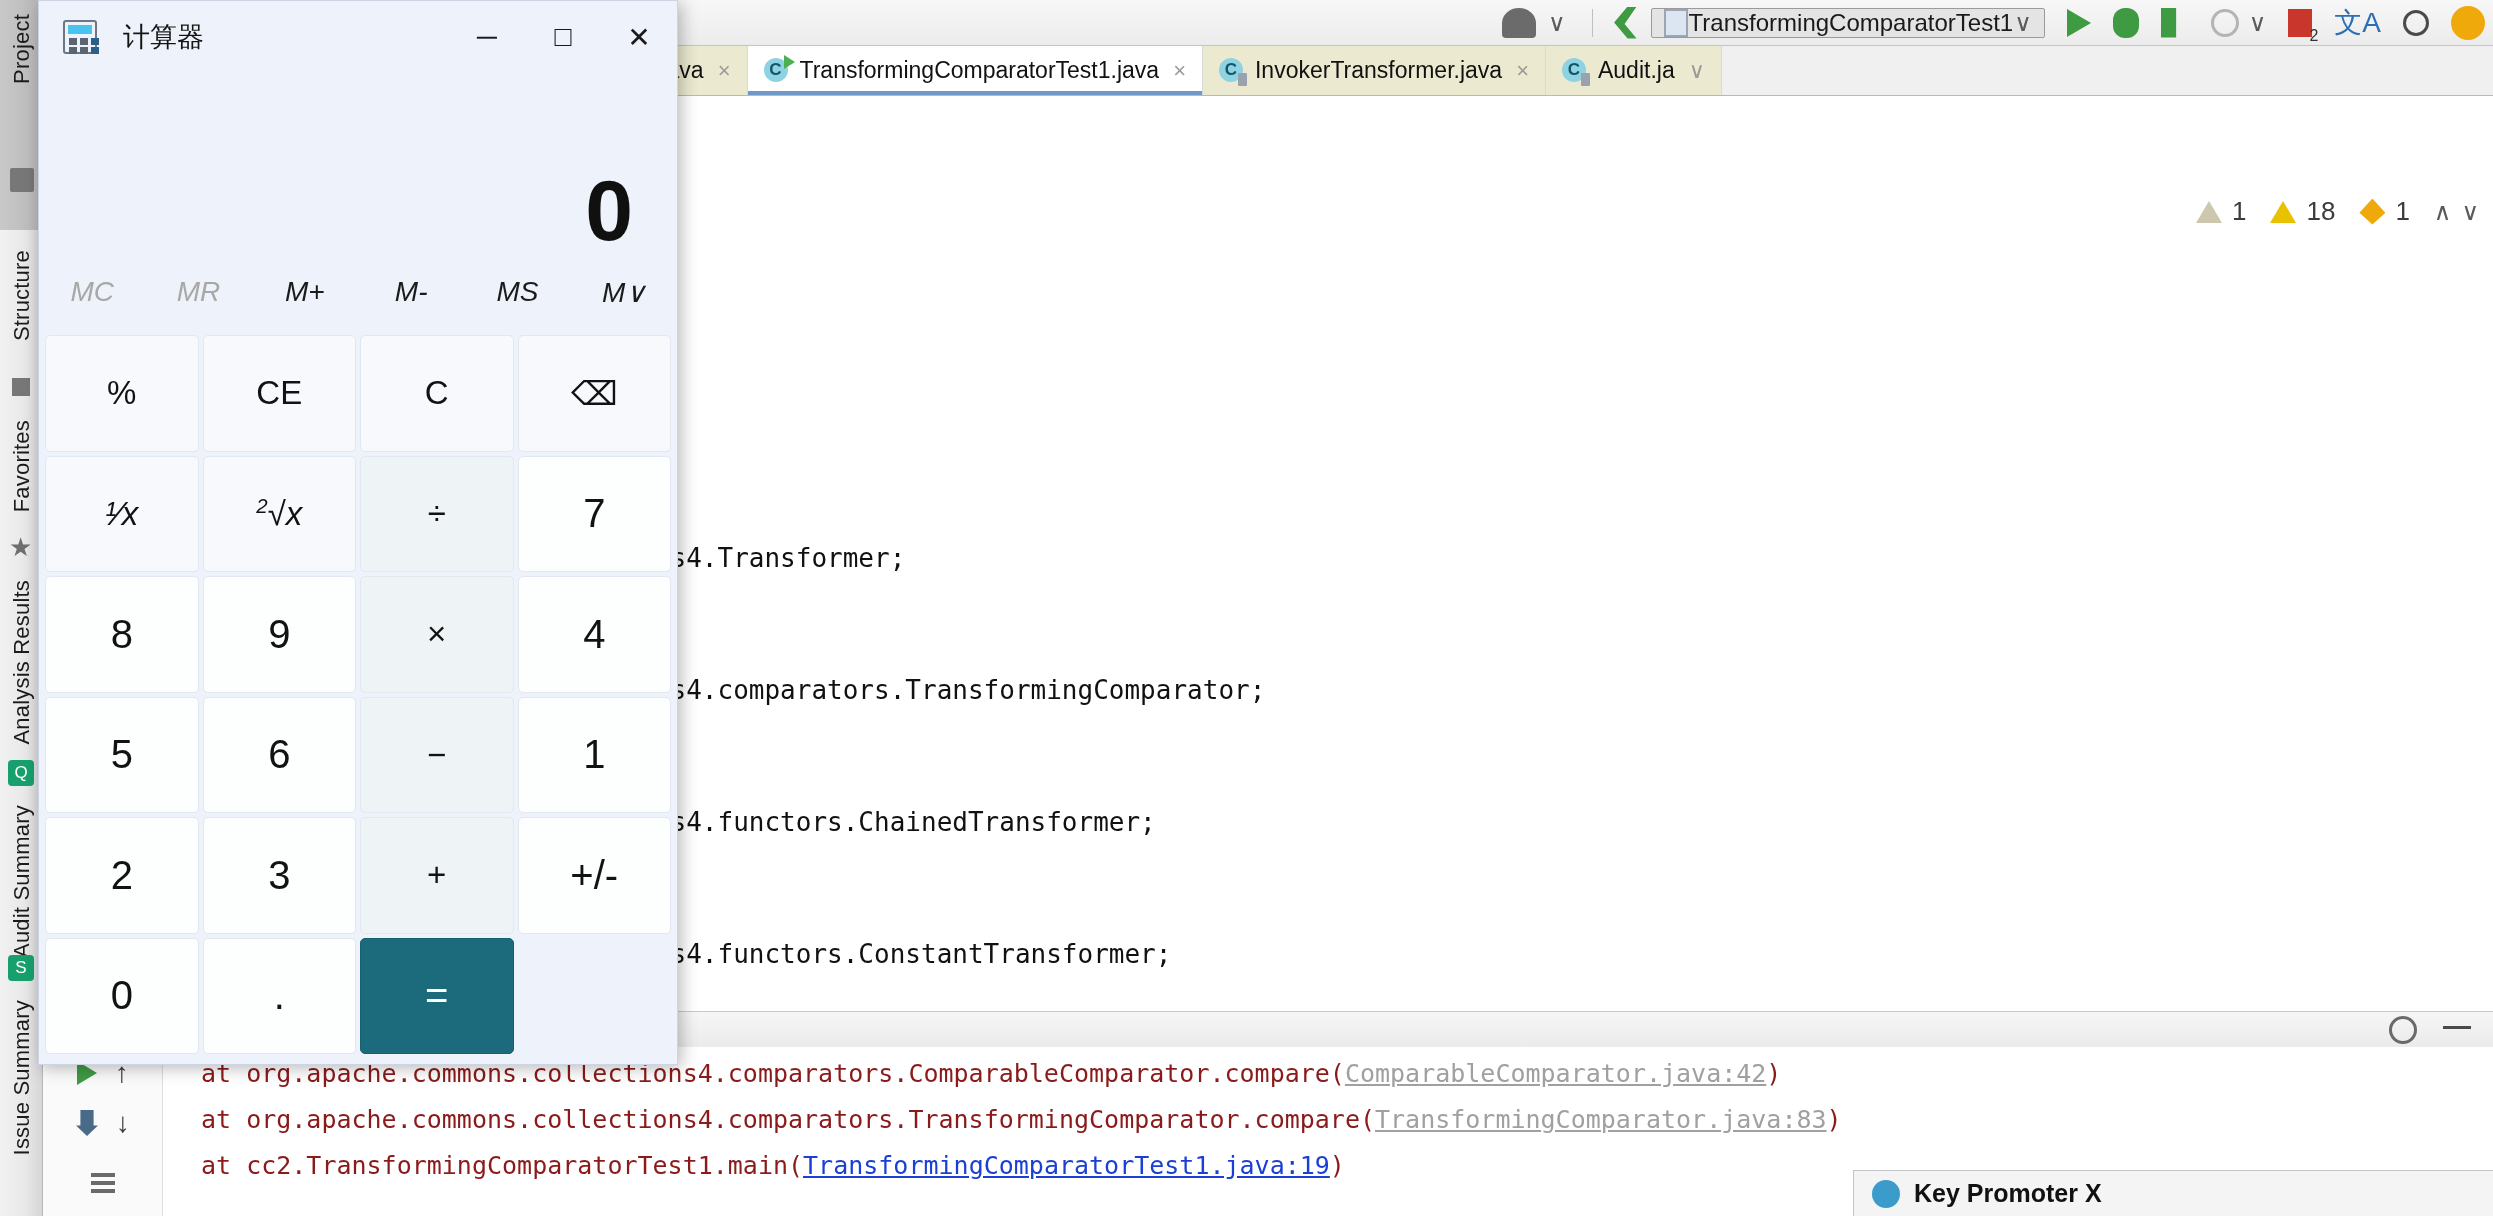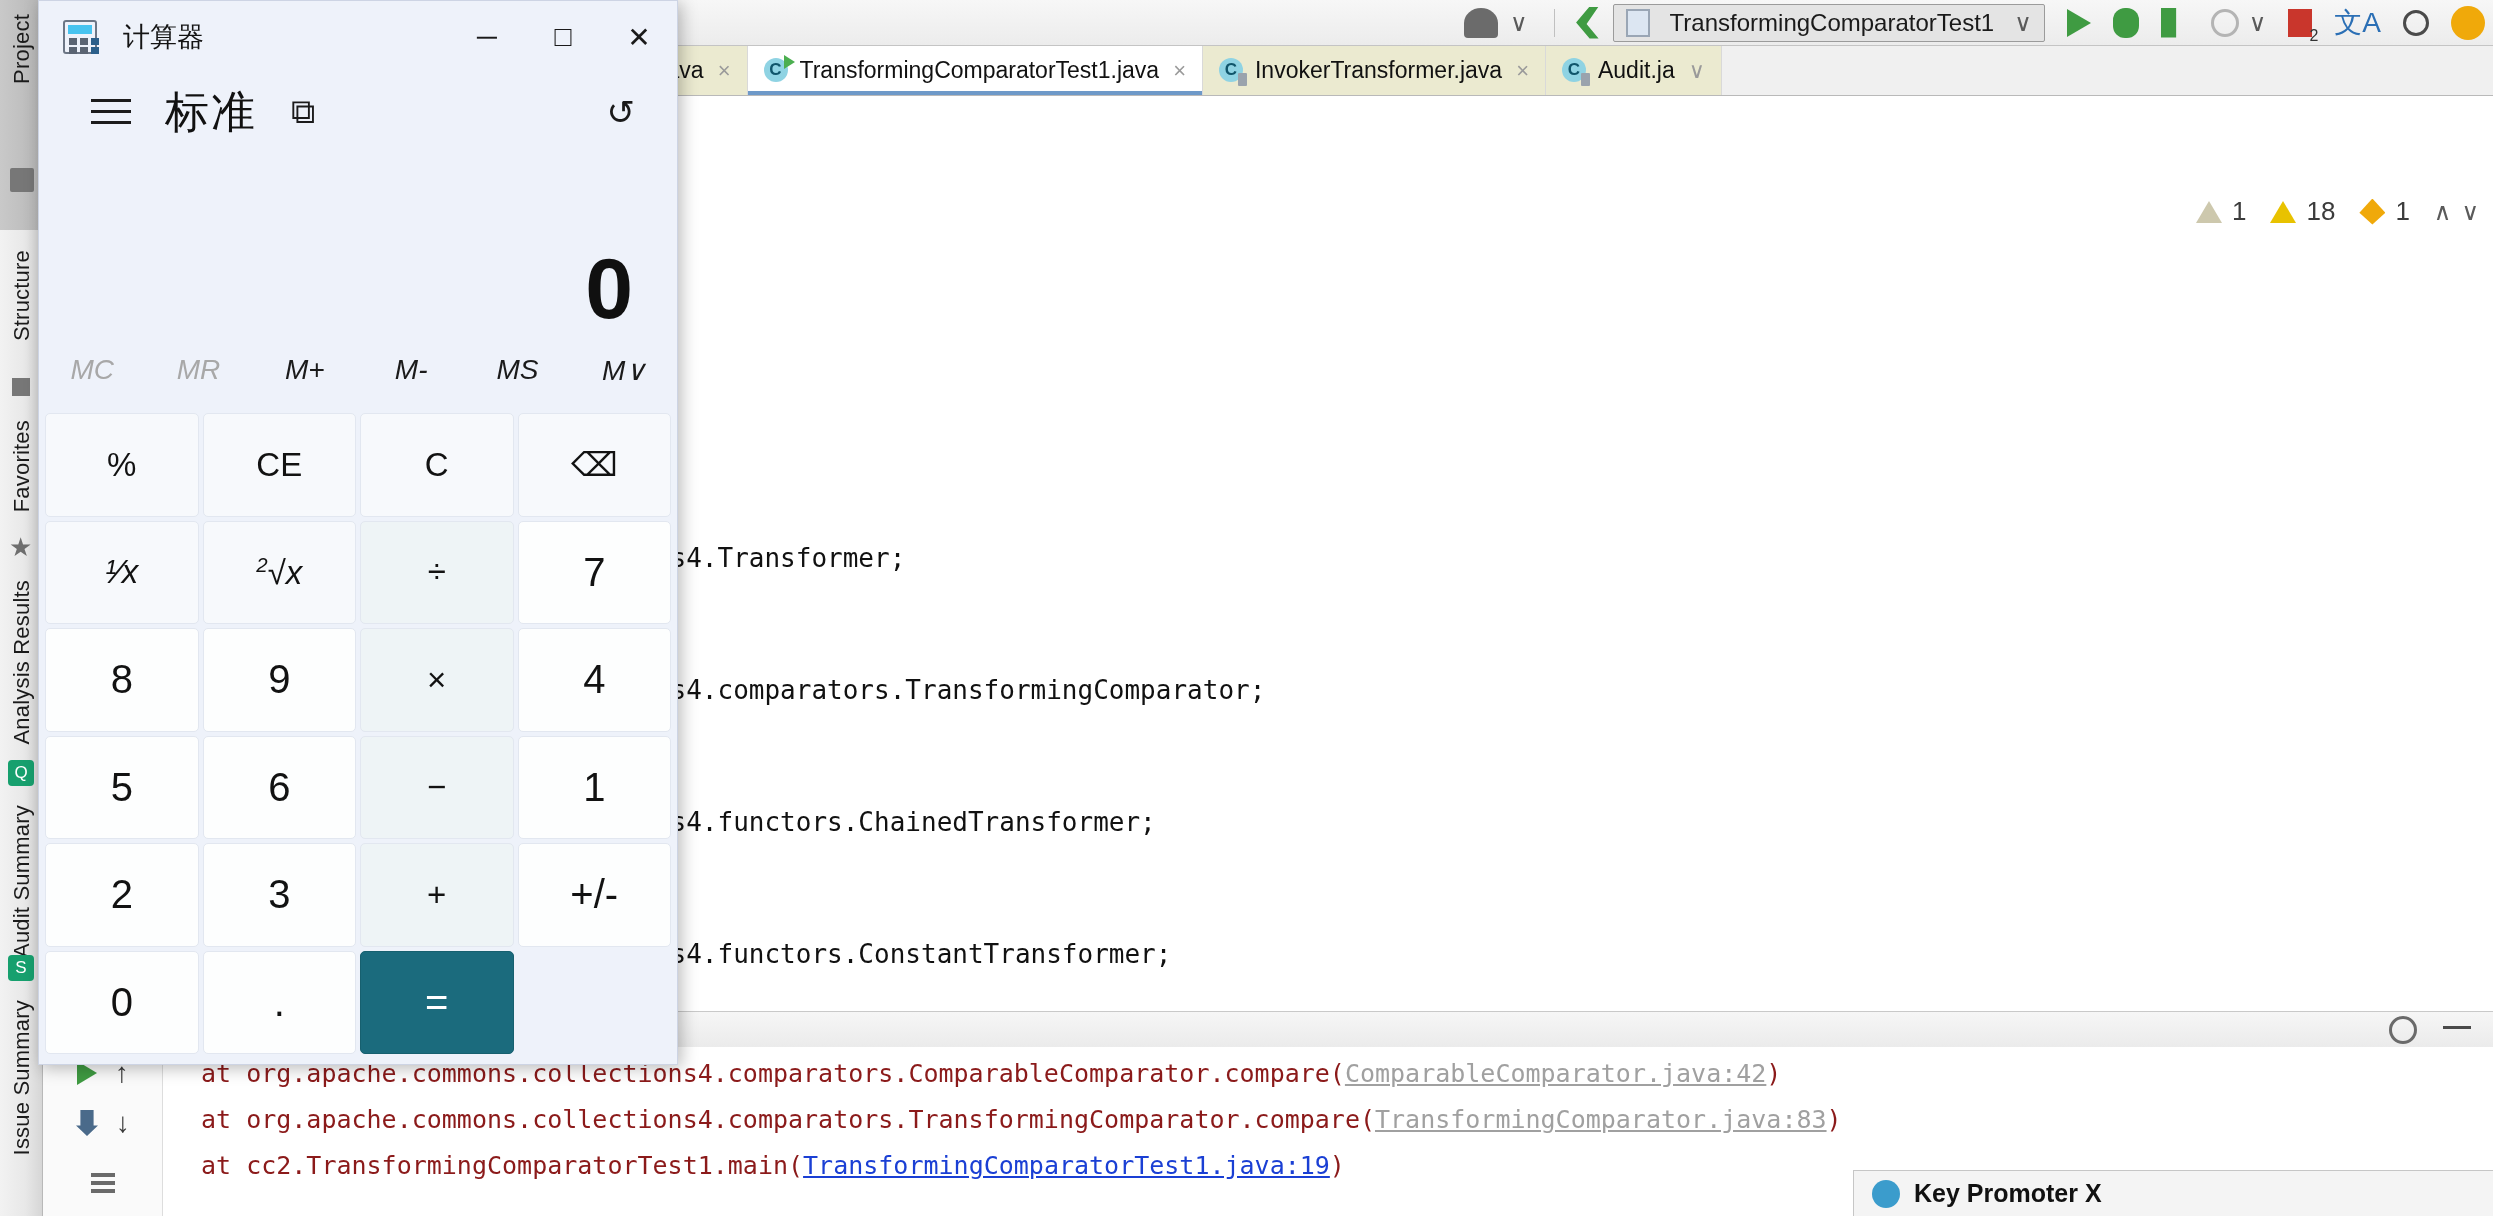--- a/index.html
+++ b/index.html
@@ -18,21 +18,21 @@
              background:linear-gradient(to right,#c9c9c9,#b7b7b7); }
   .vlabel { position:absolute; writing-mode:vertical-rl; transform:rotate(180deg);
             font-size:22px; color:#1b1b1b; white-space:nowrap; letter-spacing:.2px; }
   .tsicon { position:absolute; width:24px; height:24px; }
 
   
   .topbar { position:absolute; left:43px; top:0; right:0; height:46px;
             background:linear-gradient(to bottom,#f7f7f7,#ececec);
             border-bottom:1px solid #c4c4c4; display:flex; align-items:center; }
   .tb-title { font-size:24px; color:#1a1a1a; }
-  .runcfg { display:flex; align-items:center; gap:20px; height:38px;
+  .runcfg { display:flex; align-items:center; gap:1px; height:30px;
             border:1px solid #9b9b9b; background:#e4e4e4; border-radius:2px;
             padding:8px 12px; margin-left:14px; }
   .sep { width:1px; height:28px; background:#c0c0c0; margin:0 14px; }
 
   
   .tabbar { position:absolute; left:43px; top:46px; right:0; height:50px;
             background:#f0f0f0; border-bottom:1px solid #b9b9b9;
             display:flex; align-items:stretch; overflow:hidden; }
   .tab { display:flex; align-items:center; gap:10px; padding:0 16px;
          font-size:23px; color:#111; white-space:nowrap; position:relative;
@@ -343,30 +343,20 @@
     <div class="calc-title">
       <span class="calc-ico"></span>
       <span class="calc-name">计算器</span>
       <span class="wbtns">
         <span class="wbtn">─</span>
         <span class="wbtn">□</span>
         <span class="wbtn">✕</span>
       </span>
     </div>
 
-    <div class="calc-head">
-      <span class="ham">
-          <i></i>
-          <i></i>
-          <i></i>
-        </span>
-      <span class="mode">标准</span>
-      <span class="pin">⧉</span>
-      <span class="hist">↺</span>
-    </div>
 
     <div class="display">
       <span class="dval">0</span>
     </div>
 
     <div class="memrow">
       <span class="mbtn off">MC</span>
       <span class="mbtn off">MR</span>
       <span class="mbtn">M+</span>
       <span class="mbtn">M-</span>

